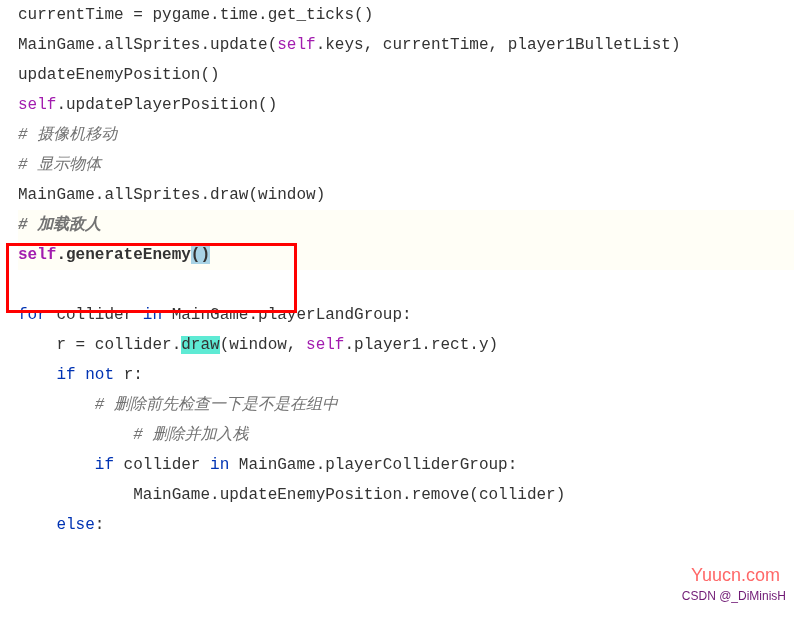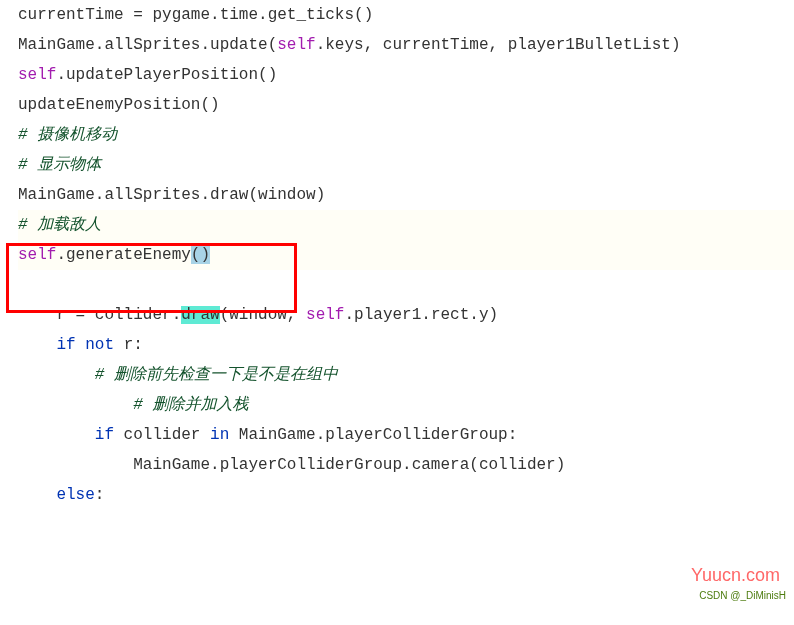--- a/index.html
+++ b/index.html
@@ -13,24 +13,25 @@
     width: 794px;
     height: 625px;
     overflow: hidden;
     position: relative;
   }
   .code-wrap { padding-left: 18px; padding-top: 0; }
   .ln { white-space: pre; }
   .kw { color: #0033b3; }
   .self { color: #a21caf; }
   .num { color: #1750eb; }
-  .comment { color: #14532d; font-style: italic; margin-top: 12px; }
+  .comment { color: #737373; font-style: italic; margin-top: 12px; }
   .cursor-bg { background: #a8d3e6; }
   .highlight-block {
     background: #fffef6;
+    font-weight: bold;
   }
   .redbox {
     position: absolute;
     left: 6px;
     top: 243px;
     width: 285px;
     height: 64px;
     border: 3px solid #ff0000;
     pointer-events: none;
   }
@@ -41,44 +42,45 @@
     bottom: 35px;
     color: #ff4d4d;
     font-family: sans-serif;
     font-size: 18px;
     opacity: 0.85;
   }
   .watermark2 {
     position: absolute;
     right: 8px;
     bottom: 14px;
-    color: #4d7c0f;
+    color: #701a75;
     font-family: sans-serif;
-    font-size: 10px;
+    font-size: 12px;
   }
 </style>
 </head>
 <body>
 
 <div class="code-wrap">
   <div class="ln"><span>currentTime = pygame.time.get_ticks()</span></div>
   <div class="ln"><span>MainGame.allSprites.update(</span><span class="self">self</span><span>.keys, currentTime, player1BulletList)</span></div>
+  <div class="ln"><span>updateEnemyPosition()</span></div>
   <div class="ln"><span class="self">self</span><span>.updatePlayerPosition()</span></div>
-  <div class="ln"><span>updateEnemyPosition()</span></div>
   <div class="ln"><span class="comment"># 摄像机移动</span></div>
   <div class="ln"><span class="comment"># 显示物体</span></div>
   <div class="ln"><span>MainGame.allSprites.draw(window)</span></div>
   <div class="ln highlight-block"><span class="comment"># 加载敌人</span></div>
   <div class="ln highlight-block"><span class="self">self</span><span>.generateEnemy</span><span class="cursor-bg">()</span></div>
   <div class="ln"> </div>
+  <div class="ln"><span class="kw">for</span><span> collider </span><span class="kw">in</span><span> MainGame.playerLandGroup:</span></div>
   <div class="ln">    <span>r = collider.</span><span class="yellow-hi">draw</span><span>(window, </span><span class="self">self</span><span>.player1.rect.y)</span></div>
   <div class="ln">    <span class="kw">if</span> <span class="kw">not</span><span> r:</span></div>
   <div class="ln">        <span class="comment"># 删除前先检查一下是不是在组中</span></div>
   <div class="ln">            <span class="comment"># 删除并加入栈</span></div>
   <div class="ln">        <span class="kw">if</span><span> collider </span><span class="kw">in</span><span> MainGame.playerColliderGroup:</span></div>
-  <div class="ln">            <span>MainGame.playerColliderGroup.camera(collider)</span></div>
+  <div class="ln">            <span>MainGame.updateEnemyPosition.remove(collider)</span></div>
   <div class="ln">    <span class="kw">else</span><span>:</span></div>
 </div>
 
 <div class="redbox"></div>
 
 <div class="watermark1">Yuucn.com</div>
 <div class="watermark2">CSDN @_DiMinisH</div>
 
 </body></html>

